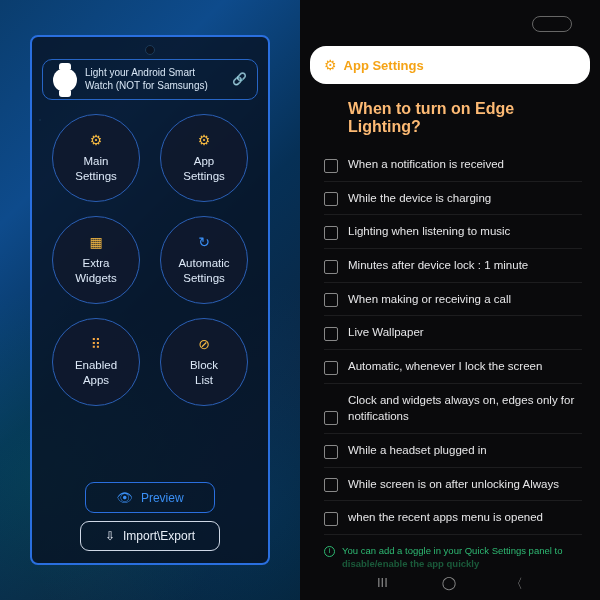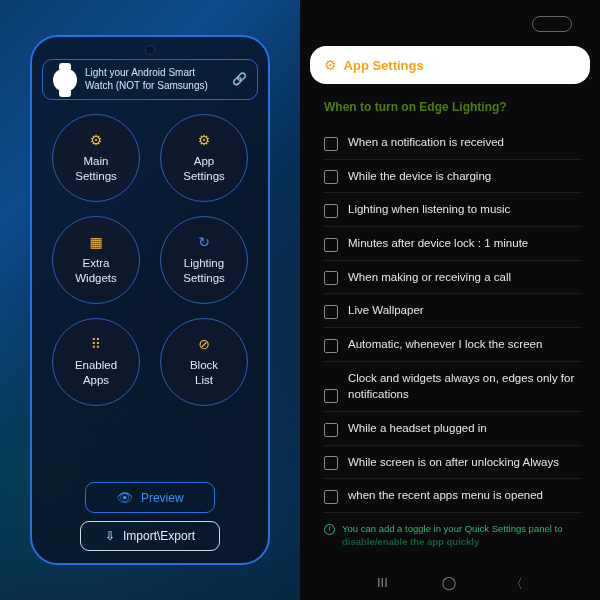--- a/index.html
+++ b/index.html
@@ -19,21 +19,21 @@
       radial-gradient(circle at 85% 85%, rgba(0,120,200,0.15) 0%, transparent 40%),
       radial-gradient(2px 2px at 40px 120px, #2a7fbf 50%, transparent 50%),
       radial-gradient(1px 1px at 180px 200px, #2a7fbf 50%, transparent 50%),
       radial-gradient(1px 1px at 80px 350px, #1a5f8f 50%, transparent 50%),
       radial-gradient(1px 1px at 220px 450px, #1a5f8f 50%, transparent 50%),
       radial-gradient(1px 1px at 60px 480px, #2a7fbf 50%, transparent 50%);
   }
   .phone {
     width: 240px; height: 530px;
     border: 2px solid #2a6fdf;
-    border-radius: 28px;
+    border-radius: 8px;
     background: rgba(8,18,34,0.78);
     position: relative; z-index: 1;
     padding: 22px 10px 12px;
     display: flex; flex-direction: column; align-items: center; gap: 10px; justify-content: center;
   }
   .camera { position: absolute; top: 8px; left: 50%; transform: translateX(-50%);
     width: 10px; height: 10px; border-radius: 50%; background: #0a1424; border: 1px solid #1a3a5a; }
   .banner {
     width: 100%; display: flex; align-items: center; gap: 8px;
     border: 1px solid #2765c5; border-radius: 10px; padding: 7px 10px;
@@ -75,21 +75,21 @@
   }
   .status { display: flex; justify-content: flex-end; padding: 4px 18px 14px; }
   .pill { width: 40px; height: 16px; border: 1.5px solid #666; border-radius: 9px; }
   .header-pill {
     background: #fff; border-radius: 16px; padding: 11px 14px;
     display: flex; align-items: center; gap: 7px; margin-bottom: 16px;
   }
   .header-pill .gear { color: #f5a315; font-size: 14px; }
   .header-pill .title { color: #f5a315; font-weight: 700; font-size: 13px; }
   .content { padding: 0 8px 0 14px; overflow: hidden; }
-  .section-title { color: #4d7c0f; font-weight: 700; font-size: 12px; margin-bottom: 12px; }
+  .section-title { color: #fdba74; font-weight: 700; font-size: 16px; margin-bottom: 12px; margin-left: 24px; }
   .opt { display: flex; align-items: flex-end; gap: 10px; padding: 8px 0;
     border-bottom: 1px solid #1d1d1f; color: #e6e6e8; font-size: 11.5px; line-height: 1.45; }
   .opt:last-of-type { border-bottom: none; }
   .cb { width: 14px; height: 14px; border: 1.5px solid #888; border-radius: 2px; flex-shrink: 0; margin-top: 1px; }
   .tip { display: flex; gap: 7px; color: #2eb872; font-size: 9.5px; padding: 10px 0 4px; line-height: 1.35; align-items: flex-start; }
   .tip .info { width: 11px; height: 11px; border: 1px solid #2eb872; border-radius: 50%; font-size: 8px;
     display: flex; align-items: center; justify-content: center; flex-shrink: 0; margin-top: 1px; }
   .tip .fade { color: #1a5a3a; font-weight: bold; }
   .nav { position: absolute; bottom: 7px; left: 0; right: 0; display: flex; justify-content: space-around;
     padding: 0 50px; color: #888; font-size: 13px; }
@@ -119,21 +119,21 @@
         <span>App</span>
         <span>Settings</span>
       </div>
       <div class="circle">
         <span class="ci yellow">▦</span>
         <span>Extra</span>
         <span>Widgets</span>
       </div>
       <div class="circle">
         <span class="ci blue">↻</span>
-        <span>Lighting</span>
+        <span>Automatic</span>
         <span>Settings</span>
       </div>
       <div class="circle">
         <span class="ci orange">⠿</span>
         <span>Enabled</span>
         <span>Apps</span>
       </div>
       <div class="circle">
         <span class="ci yellow">⊘</span>
         <span>Block</span>

